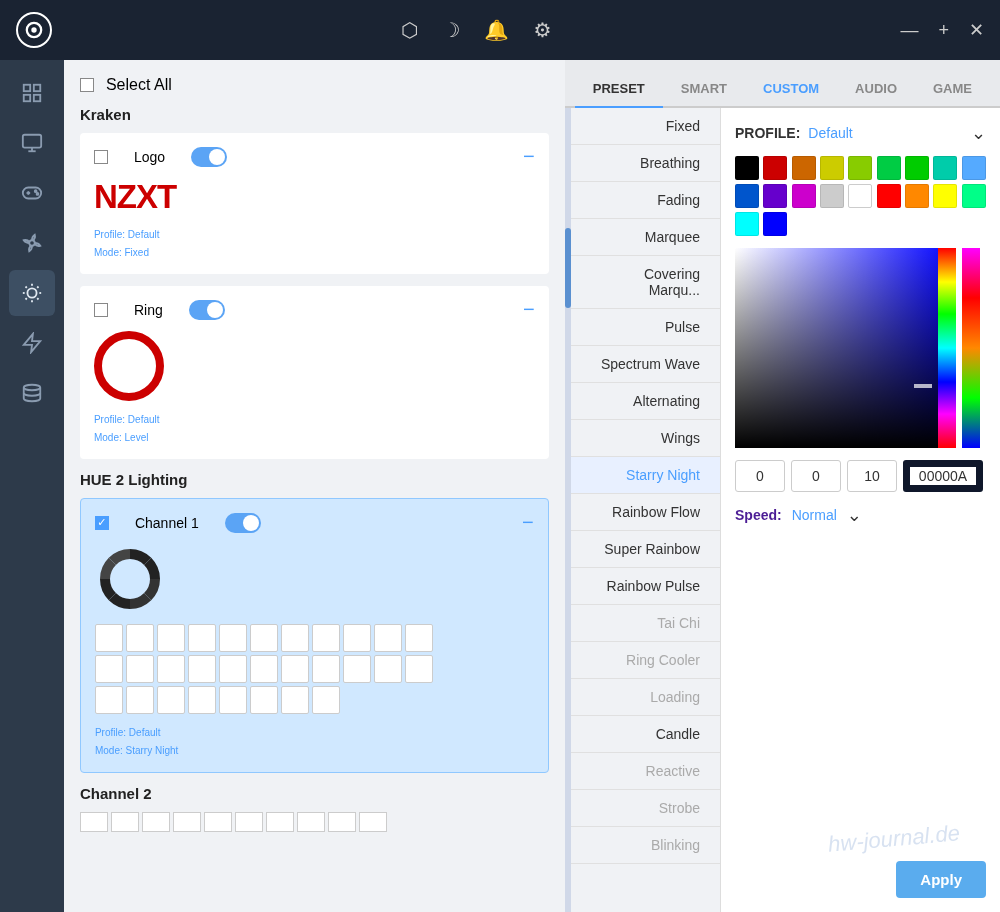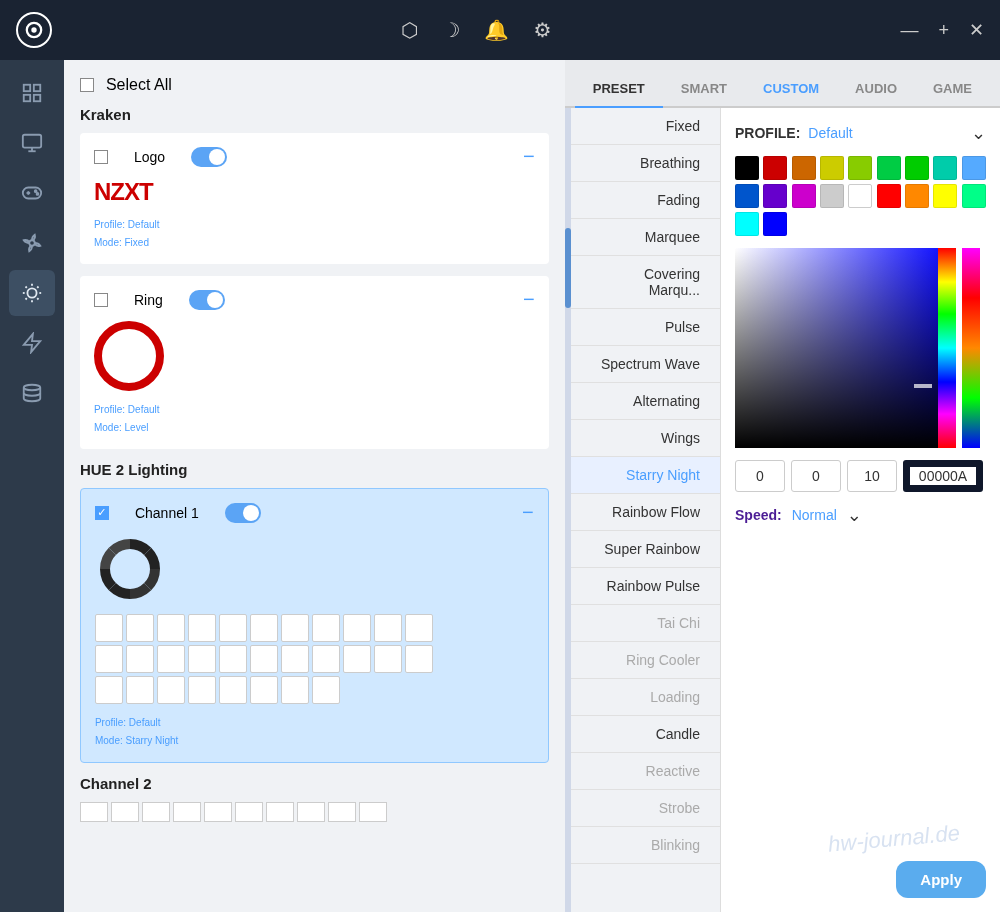--- a/index.html
+++ b/index.html
@@ -118,21 +118,21 @@
       color: #4a9eff;
       font-size: 20px;
       cursor: pointer;
       font-weight: 300;
     }
 
     .device-preview {
       display: flex; align-items: center; gap: 16px; margin-bottom: 10px;
     }
     .nzxt-logo {
-      font-size: 24px; font-weight: 900; color: #cc0000;
+      font-size: 33px; font-weight: 900; color: #cc0000;
       letter-spacing: -1px;
       text-align: right;
     }
     .ring-preview {
       width: 70px; height: 70px;
       border-radius: 50%;
       border: 8px solid #cc0000;
       background: transparent;
     }
     .device-info {
@@ -295,21 +295,21 @@
     }
     .speed-label { font-size: 14px; font-weight: 600; color: #4c1d95; }
     .speed-value { font-size: 14px; color: #4a9eff; }
 
     
     .apply-btn {
       background: #5aacee;
       color: white;
       border: none;
       padding: 10px 24px;
-      border-radius: 12px;
+      border-radius: 4px;
       font-size: 15px;
       font-weight: 600;
       cursor: pointer;
       align-self: flex-end;
       margin-top: auto;
     }
 
     
     .right-content {
       display: flex;

